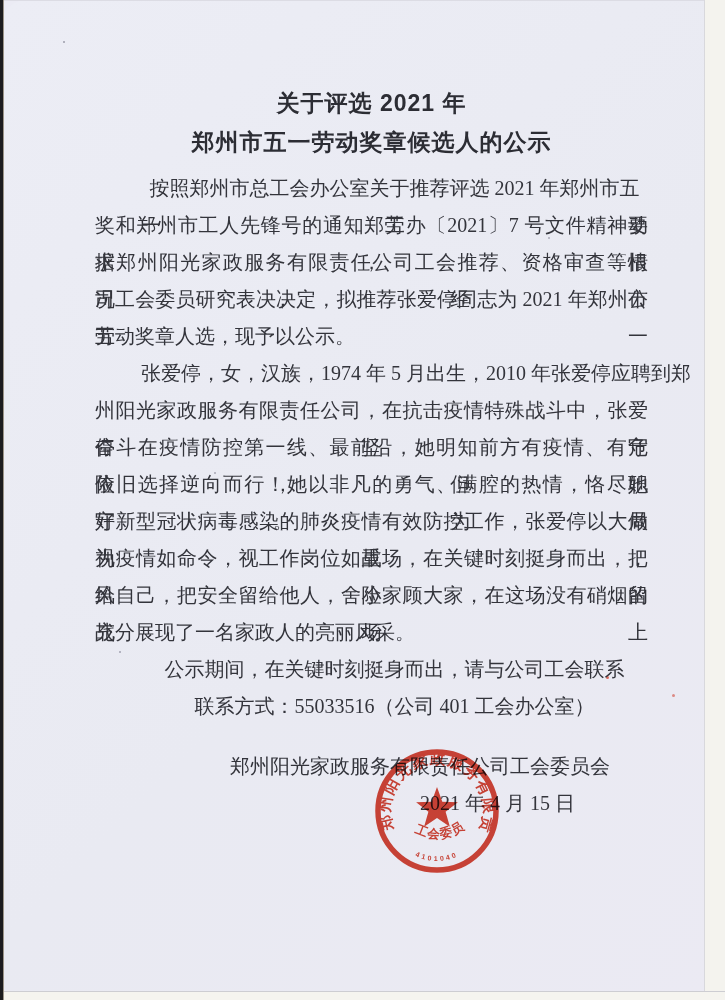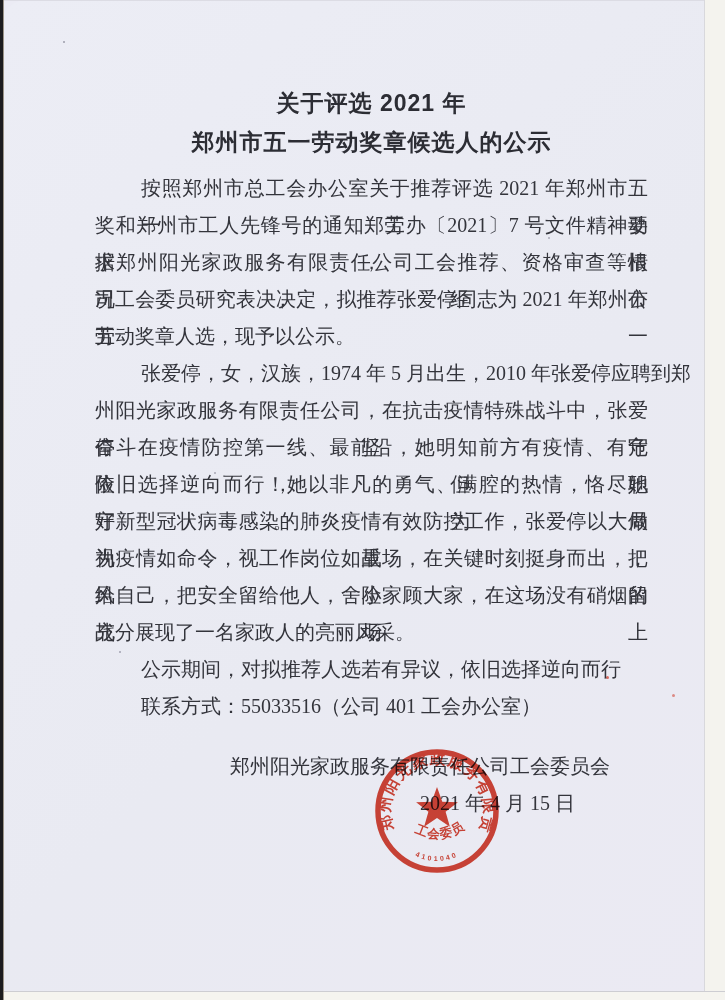--- a/index.html
+++ b/index.html
@@ -27,21 +27,21 @@
   .content {
     position:absolute; left:95px; top:0; width:553px;
     color:#33343b;
   }
   .title-block { padding-top:84px; text-align:center;
     font-family:"Liberation Sans","DejaVu Sans",sans-serif;
     font-weight:bold; font-size:23px; line-height:39px; color:#2c2d34; letter-spacing:1px; }
   .body-block { margin-top:8px; font-size:20px; line-height:37px; }
   .line { height:37px; white-space:nowrap; }
   .line.fill { white-space:normal; text-align:justify; text-align-last:justify; }
-  .line.indent { padding-left:46px; }
+  .line.indent { padding-left:46px;text-align:center; }
   .line.fill.indent { padding-left:46px; }
   .signature-line { margin-top:23px; height:37px; font-size:20px; line-height:37px;
     text-align:right; padding-right:38px; white-space:nowrap; }
   .date-line { height:37px; font-size:20px; line-height:37px; padding-left:252px; white-space:nowrap;text-align:center; }
 
   
   .stamp { position:absolute; left:357px; top:731px; width:160px; height:160px;
     mix-blend-mode:multiply; opacity:0.93; }
   .stamp text { font-family:"Liberation Sans","DejaVu Sans",sans-serif; font-weight:bold; }
 </style>
@@ -79,21 +79,21 @@
 
       <div class="line indent">张爱停，女，汉族，1974 年 5 月出生，2010 年张爱停应聘到郑</div>
       <div class="line fill">州阳光家政服务有限责任公司，在抗击疫情特殊战斗中，张爱停坚守</div>
       <div class="line fill">奋斗在疫情防控第一线、最前沿，她明知前方有疫情、有危险，但她</div>
       <div class="line fill">依旧选择逆向而行！她以非凡的勇气、满腔的热情，恪尽职守。为做</div>
       <div class="line fill">好新型冠状病毒感染的肺炎疫情有效防控工作，张爱停以大局为重，</div>
       <div class="line fill">视疫情如命令，视工作岗位如战场，在关键时刻挺身而出，把风险留</div>
       <div class="line fill">给自己，把安全留给他人，舍小家顾大家，在这场没有硝烟的战场上</div>
       <div class="line">充分展现了一名家政人的亮丽风采。</div>
 
-      <div class="line indent">公示期间，对拟推荐人选若有异议，依旧选择逆向而行</div>
+      <div class="line indent">公示期间，在关键时刻挺身而出，请与公司工会联系</div>
       <div class="line indent">联系方式：55033516（公司 401 工会办公室）</div>
     </div>
 
     <div class="signature-line">郑州阳光家政服务有限责任公司工会委员会</div>
     <div class="date-line">2021 年 4 月 15 日</div>
   </div>
 
   <svg class="stamp" viewBox="0 0 160 160" xmlns="http://www.w3.org/2000/svg">
     <defs>
       <path id="ringPath" d="M 37.4,99.9 A 47,47 0 1 1 122.6,99.9"></path>

